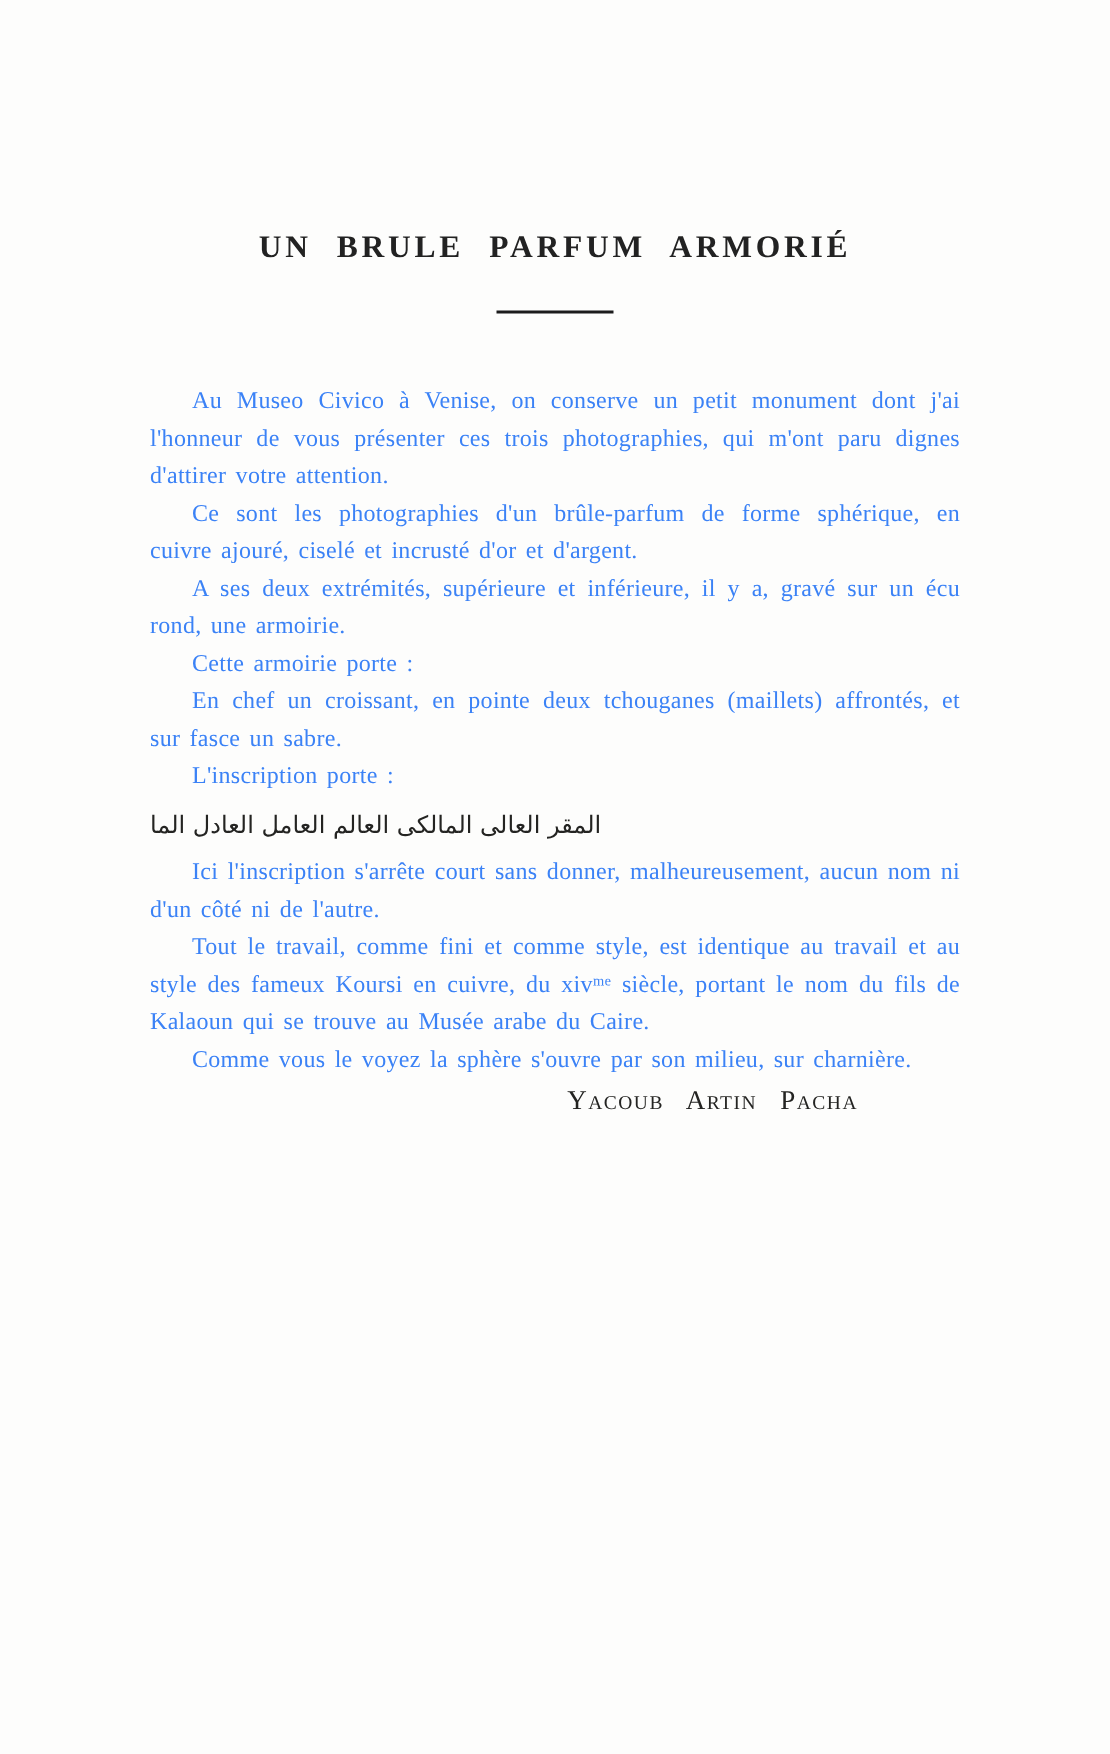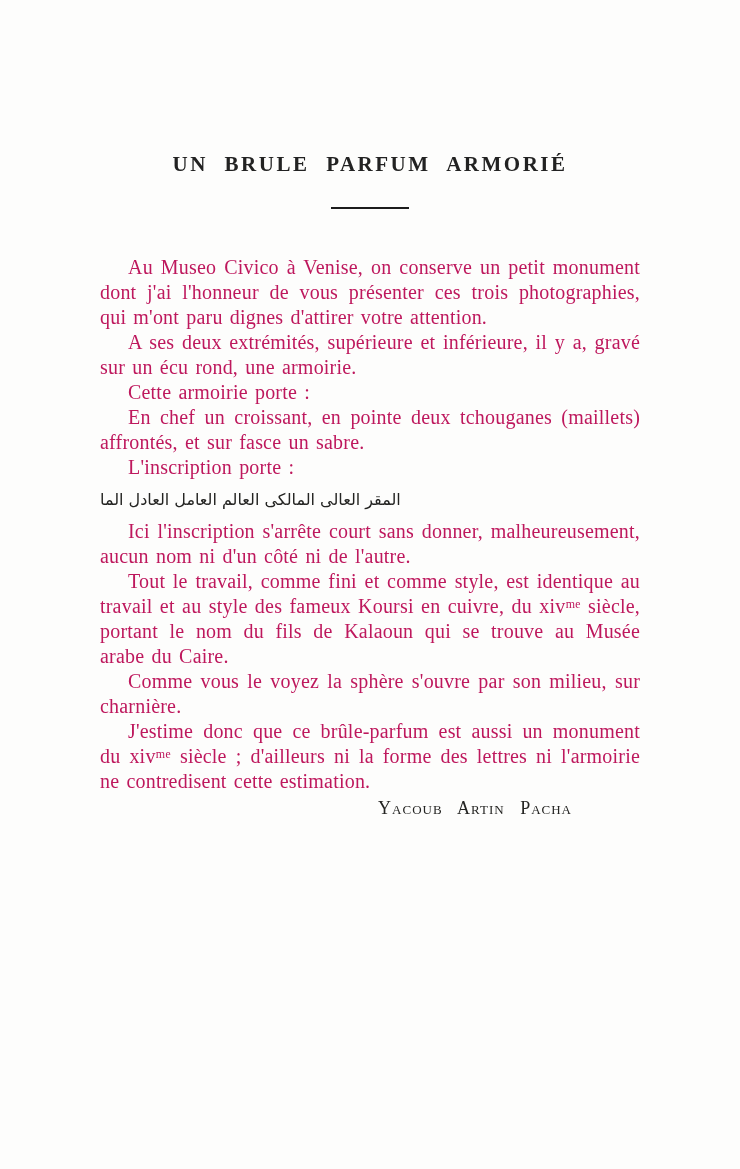--- a/index.html
+++ b/index.html
@@ -31,27 +31,27 @@
     height: 2px;
     background: #1c1c1c;
     margin: 30px auto 0 auto;
   }
   .text-block {
     width: 540px;
     margin: 46px auto 0 auto;
   }
   .text-block p {
     margin: 0;
-    font-size: 20px;
+    font-size: 16px;
     line-height: 25px;
     text-align: justify;
     text-indent: 28px;
     letter-spacing: 0.2px;
     word-spacing: 2px;
-    color: #be185d;
+    color: #3b82f6;
   }
   .arabic-line {
     margin: 7px 0 6px 0;
     text-align: left;
     direction: rtl;
     font-family: "DejaVu Sans", sans-serif;
     font-size: 16px;
     line-height: 26px;
     color: #242422;
   }
@@ -71,29 +71,29 @@
 
 <div class="page">
 
   <h1 class="doc-title">UN BRULE PARFUM ARMORIÉ</h1>
 
   <div class="title-rule"></div>
 
   <div class="text-block">
 
     <p>Au Museo Civico à Venise, on conserve un petit monument dont j'ai l'honneur de vous présenter ces trois photographies, qui m'ont paru dignes d'attirer votre attention.</p>
+    <p>Ce sont les photographies d'un brûle-parfum de forme sphérique, en cuivre ajouré, ciselé et incrusté d'or et d'argent.</p>
     <p>A ses deux extrémités, supérieure et inférieure, il y a, gravé sur un écu rond, une armoirie.</p>
     <p>Cette armoirie porte :</p>
     <p>En chef un croissant, en pointe deux tchouganes (maillets) affrontés, et sur fasce un sabre.</p>
     <p>L'inscription porte :</p>
 
     <div class="arabic-line">المقر العالى المالكى العالم العامل العادل الما</div>
 
     <p>Ici l'inscription s'arrête court sans donner, malheureusement, aucun nom ni d'un côté ni de l'autre.</p>
     <p>Tout le travail, comme fini et comme style, est identique au travail et au style des fameux Koursi en cuivre, du xivᵐᵉ siècle, portant le nom du fils de Kalaoun qui se trouve au Musée arabe du Caire.</p>
     <p>Comme vous le voyez la sphère s'ouvre par son milieu, sur charnière.</p>
-    <p>J'estime donc que ce brûle-parfum est aussi un monument du xivᵐᵉ siècle ; d'ailleurs ni la forme des lettres ni l'armoirie ne contredisent cette estimation.</p>
 
     <div class="signature">Yacoub Artin Pacha</div>
 
   </div>
 
 </div>
 
 </body></html>

